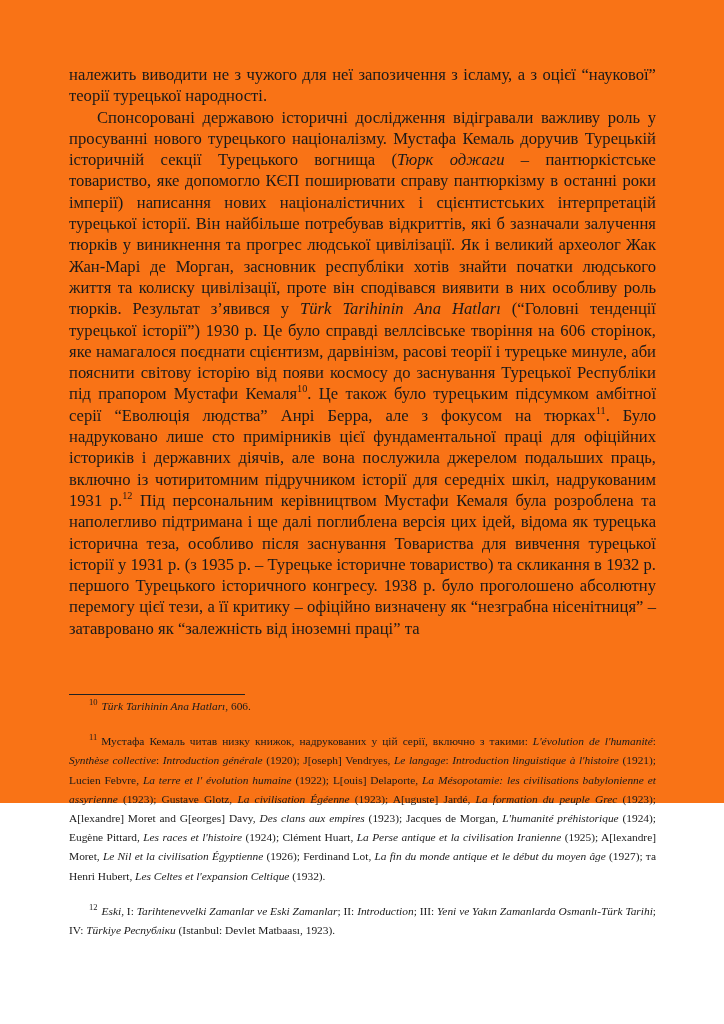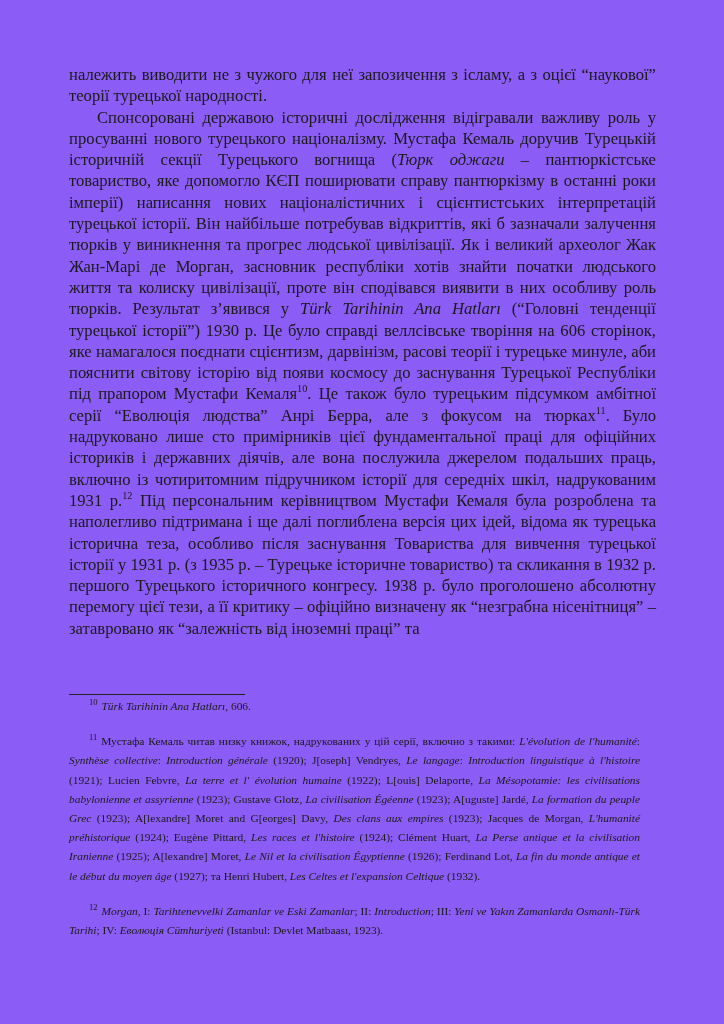--- a/index.html
+++ b/index.html
@@ -11,22 +11,22 @@
     width: 724px;
     height: 1024px;
     position: relative;
     overflow: hidden;
     font-family: "Liberation Serif", "DejaVu Serif", serif;
     color: #1a1a1a;
   }
   .page {
     position: absolute;
     left: 0; top: 0;
-    width: 724px; height: 1024px;
-    background: #8b5cf6;
+    width: 724px; height: 803px;
+    background: #f97316;
   }
   .main-text {
     position: absolute;
     left: 69px;
     top: 64px;
     width: 587px;
     font-size: 16.6px;
     line-height: 21.3px;
     text-align: justify;
   }
@@ -52,21 +52,21 @@
   .footnotes {
     position: absolute;
     left: 69px;
     top: 697px;
     width: 587px;
     font-size: 11.4px;
     line-height: 19.2px;
     text-align: justify;
   }
   .footnote {
-    margin: 0 16px 16px 0;
+    margin: 0 0 16px 0;
     text-indent: 20px;
   }
   .footnote .fn-num {
     font-size: 0.75em;
     vertical-align: super;
     line-height: 0;
     margin-right: 4px;
   }
   i { }
 </style>
@@ -75,15 +75,15 @@
 
 <div class="page">
   <div class="main-text" id="main-text">
       <p class=""><span>належить виводити не з чужого для неї запозичення з ісламу, а з оцієї “наукової” теорії турецької народності.</span></p>
       <p class="indent"><span>Спонсоровані державою історичні дослідження відігравали важливу роль у просуванні нового турецького націоналізму. Мустафа Кемаль доручив Турецькій історичній секції Турецького вогнища (</span><i>Тюрк оджаги</i><span> – пантюркістське товариство, яке допомогло КЄП поширювати справу пантюркізму в останні роки імперії) написання нових націоналістичних і сцієнтистських інтерпретацій турецької історії. Він найбільше потребував відкриттів, які б зазначали залучення тюрків у виникнення та прогрес людської цивілізації. Як і великий археолог Жак Жан-Марі де Морган, засновник республіки хотів знайти початки людського життя та колиску цивілізації, проте він сподівався виявити в них особливу роль тюрків. Результат з’явився у </span><i>Türk Tarihinin Ana Hatları</i><span> (“Головні тенденції турецької історії”) 1930 р. Це було справді веллсівське творіння на 606 сторінок, яке намагалося поєднати сцієнтизм, дарвінізм, расові теорії і турецьке минуле, аби пояснити світову історію від появи космосу до заснування Турецької Республіки під прапором Мустафи Кемаля</span><sup>10</sup><span>. Це також було турецьким підсумком амбітної серії “Еволюція людства” Анрі Берра, але з фокусом на тюрках</span><sup>11</sup><span>. Було надруковано лише сто примірників цієї фундаментальної праці для офіційних істориків і державних діячів, але вона послужила джерелом подальших праць, включно із чотиритомним підручником історії для середніх шкіл, надрукованим 1931 р.</span><sup>12</sup><span> Під персональним керівництвом Мустафи Кемаля була розроблена та наполегливо підтримана і ще далі поглиблена версія цих ідей, відома як турецька історична теза, особливо після заснування Товариства для вивчення турецької історії у 1931 р. (з 1935 р. – Турецьке історичне товариство) та скликання в 1932 р. першого Турецького історичного конгресу. 1938 р. було проголошено абсолютну перемогу цієї тези, а її критику – офіційно визначену як “незграбна нісенітниця” – затавровано як “залежність від іноземні праці” та</span></p>
     </div>
   <div class="fn-rule"></div>
   <div class="footnotes" id="footnotes">
       <p class="footnote"><span class="fn-num">10</span><i>Türk Tarihinin Ana Hatları</i><span>, 606.</span></p>
       <p class="footnote"><span class="fn-num">11</span><span>Мустафа Кемаль читав низку книжок, надрукованих у цій серії, включно з такими: </span><i>L'évolution de l'humanité</i><span>: </span><i>Synthèse collective</i><span>: </span><i>Introduction générale</i><span> (1920); J[oseph] Vendryes, </span><i>Le langage</i><span>: </span><i>Introduction linguistique à l'histoire</i><span> (1921); Lucien Febvre, </span><i>La terre et l' évolution humaine</i><span> (1922); L[ouis] Delaporte, </span><i>La Mésopotamie: les civilisations babylonienne et assyrienne</i><span> (1923); Gustave Glotz, </span><i>La civilisation Égéenne</i><span> (1923); A[uguste] Jardé, </span><i>La formation du peuple Grec</i><span> (1923); A[lexandre] Moret and G[eorges] Davy, </span><i>Des clans aux empires</i><span> (1923); Jacques de Morgan, </span><i>L'humanité préhistorique</i><span> (1924); Eugène Pittard, </span><i>Les races et l'histoire</i><span> (1924); Clément Huart, </span><i>La Perse antique et la civilisation Iranienne</i><span> (1925); A[lexandre] Moret, </span><i>Le Nil et la civilisation Égyptienne</i><span> (1926); Ferdinand Lot, </span><i>La fin du monde antique et le début du moyen âge</i><span> (1927); та Henri Hubert, </span><i>Les Celtes et l'expansion Celtique</i><span> (1932).</span></p>
-      <p class="footnote"><span class="fn-num">12</span><i>Morgan</i><span>, I: </span><i>Tarihtenevvelki Zamanlar ve Eski Zamanlar</i><span>; II: </span><i>Introduction</i><span>; III: </span><i>Yeni ve Yakın Zamanlarda Osmanlı-Türk Tarihi</i><span>; IV: </span><i>Еволюція Cümhuriyeti</i><span> (Istanbul: Devlet Matbaası, 1923).</span></p>
+      <p class="footnote"><span class="fn-num">12</span><i>Eski</i><span>, I: </span><i>Tarihtenevvelki Zamanlar ve Eski Zamanlar</i><span>; II: </span><i>Introduction</i><span>; III: </span><i>Yeni ve Yakın Zamanlarda Osmanlı-Türk Tarihi</i><span>; IV: </span><i>Türkiye Республіки</i><span> (Istanbul: Devlet Matbaası, 1923).</span></p>
     </div>
 </div>
 
 </body></html>

